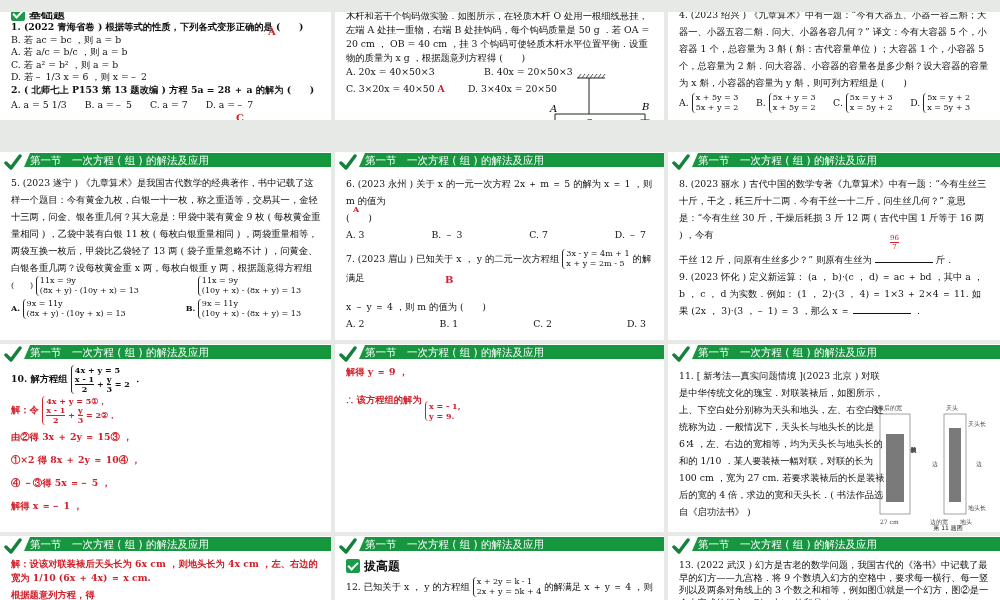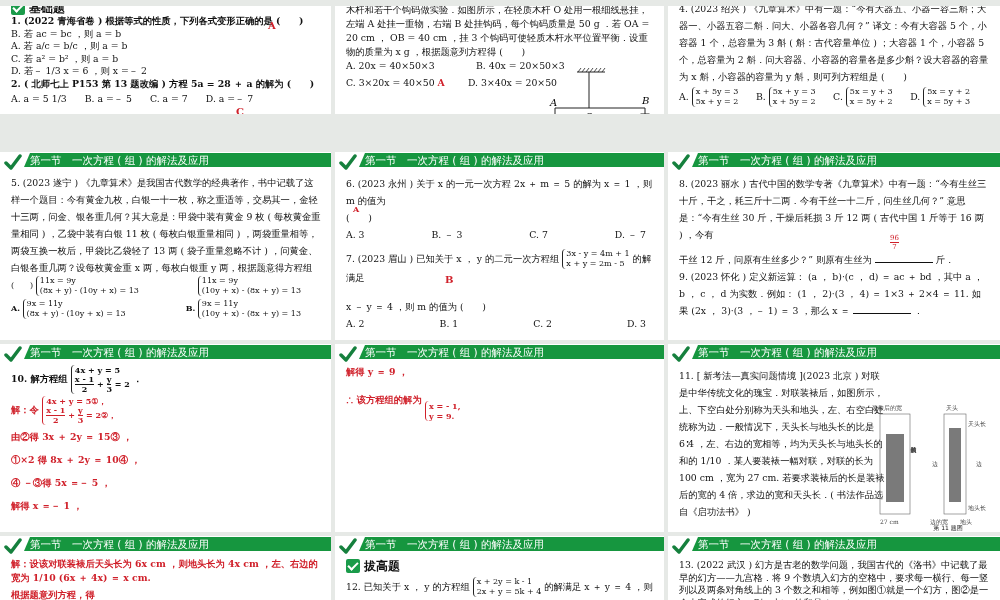--- a/index.html
+++ b/index.html
@@ -2,21 +2,21 @@
 <html><head>
 <meta charset="utf-8">
 <style>
   * { box-sizing: border-box; margin: 0; padding: 0; }
   html, body { width: 1000px; height: 600px; overflow: hidden; background: #e6e9e6; }
   body { font-family: "DejaVu Serif", "Liberation Serif", serif; color: #111; position: relative; }
   .slide { position: absolute; background: #fff; overflow: hidden; }
   .c0 { left: 0; width: 331px; }
   .c1 { left: 335px; width: 329px; }
   .c2 { left: 668px; width: 332px; }
-  .r0 { top: 6px; height: 108px; }
+  .r0 { top: 12px; height: 108px; }
   .r1 { top: 152px; height: 188px; }
   .r2 { top: 344px; height: 188px; }
   .r3 { top: 536px; height: 64px; }
   .banner { position: relative; height: 16px; margin-top: 1px; }
   .banner .bar { position: absolute; left: 24px; right: 0; top: 0; height: 14px; background: #16963f; clip-path: polygon(6px 0, 100% 0, 100% 100%, 0 100%); }
   .banner .title { position: absolute; left: 30px; top: 0; font-family: "DejaVu Sans", sans-serif; font-size: 10.5px; color: #fff; line-height: 14px; white-space: nowrap; }
   .banner .check { position: absolute; left: 4px; top: 1px; width: 18px; height: 16px; }
   .content { padding: 4px 10px 0 11px; font-size: 9.3px; line-height: 17px; }
   .content.tight { line-height: 12.5px; }
   .b { font-weight: bold; }
@@ -55,21 +55,21 @@
       <span>D. a =－ 7</span>
     </div>
   </div>
   <span class="ansmark" style="left:268px; top:14px;">A</span>
   <span class="ansmark" style="left:236px; top:100px;">C</span>
 </div>
 
 <div class="slide c1 r0">
   <div class="content tight" style="padding-top:0; line-height:14px;">
     <div style="margin-top:-3px;">木杆和若干个钩码做实验．如图所示，在轻质木杆 O 处用一根细线悬挂，左端 A 处挂一重物，右端 B 处挂钩码，每个钩码质量是 50 g ．若 OA = 20 cm ， OB = 40 cm ，挂 3 个钩码可使轻质木杆水平位置平衡．设重物的质量为 x g ，根据题意列方程得 (　　)</div>
-    <div style="display:flex; gap:20px;">
+    <div style="display:flex; gap:28px;">
       <span style="width:110px;">A. 20x = 40×50×3</span>
       <span>B. 40x = 20×50×3</span>
     </div>
     <div style="display:flex; gap:12px; margin-top:3px;">
       <span style="width:110px;"><span>C. 3×20x = 40×50</span> <span class="red b">A</span></span>
       <span>D. 3×40x = 20×50</span>
     </div>
   </div>
   <svg style="position:absolute; left:210px; top:62px;" width="118" height="82" viewBox="0 0 118 82">
     <line x1="32" y1="4" x2="60" y2="4" stroke="#222" stroke-width="1"></line>

